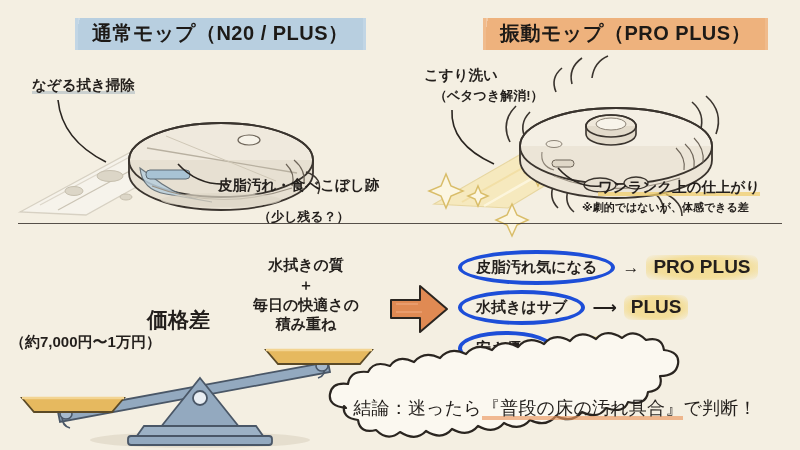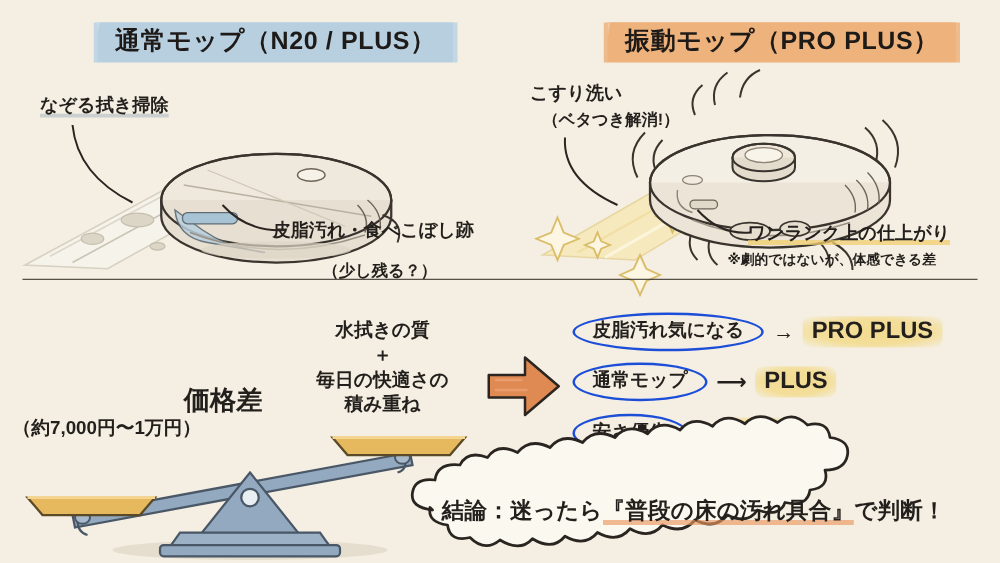--- a/index.html
+++ b/index.html
@@ -48,38 +48,38 @@
   
   .bal-main{font-size:21px;font-weight:bold;text-align:right;white-space:nowrap;}
   .bal-sub{font-size:15px;font-weight:bold;white-space:nowrap;}
   .mid-text{font-size:15px;font-weight:bold;text-align:center;line-height:1.32;}
 
   
   .pillrow{display:flex;align-items:center;gap:7px;}
   .pill{
     position:relative;display:inline-block;
     font-size:15px;font-weight:bold;white-space:nowrap;
-    padding:4px 14px 5px;border:2px solid #1d4ed8;
+    padding:4px 14px 5px;border:4px solid #1d4ed8;
     border-radius:50%/50%;line-height:1.2;
     background:transparent;
   }
   .arrowtxt{font-size:17px;font-weight:bold;line-height:1;}
   .prod{
     font-size:19px;font-weight:bold;white-space:nowrap;
     padding:1px 7px 2px;display:inline-block;
     background:radial-gradient(ellipse at center,rgba(243,219,141,.95) 0%,rgba(243,219,141,.85) 58%,rgba(243,219,141,0) 100%);
     border-radius:7px;
   }
 
   
   #cloud{left:320px;top:376px;width:470px;height:64px;}
   .cloud-txt{
     position:absolute;left:0;top:0;width:470px;height:64px;
     display:flex;align-items:center;justify-content:center;
-    font-size:18px;font-weight:bold;white-space:nowrap;letter-spacing:.2px;
+    font-size:18px;font-weight:normal;white-space:nowrap;letter-spacing:.2px;
   }
   .ul-orange{box-shadow:inset 0 -4px 0 rgba(235,150,95,.65);}
 
   svg{display:block;overflow:visible;}
 </style>
 </head>
 <body>
 
 <div id="stage">
 
@@ -258,21 +258,21 @@
     <path d="M8 22 L30 22 M8 30 L34 30" stroke="#eda477" stroke-width="2" opacity=".7"></path>
   </svg>
 
   <div class="abs pillrow" style="left:458px;top:250px;">
     <span class="pill">皮脂汚れ気になる</span>
     <span class="arrowtxt">→</span>
     <span class="prod">PRO PLUS</span>
   </div>
 
   <div class="abs pillrow" style="left:458px;top:290px;">
-    <span class="pill">通常モップ</span>
+    <span class="pill">水拭きはサブ</span>
     <span class="arrowtxt">⟶</span>
     <span class="prod">PLUS</span>
   </div>
 
   <div class="abs pillrow" style="left:458px;top:331px;">
     <span class="pill">安さ優先</span>
     <span class="arrowtxt">→</span>
     <span class="prod">N20</span>
   </div>
 

